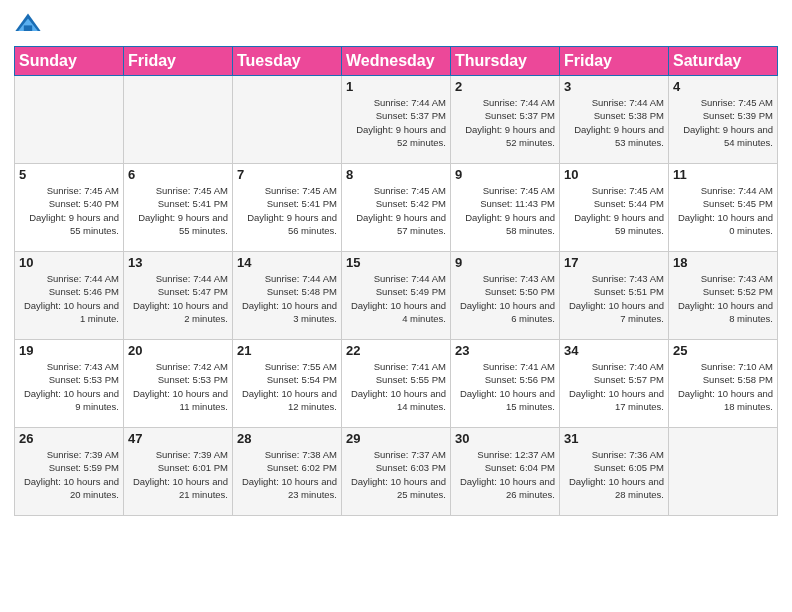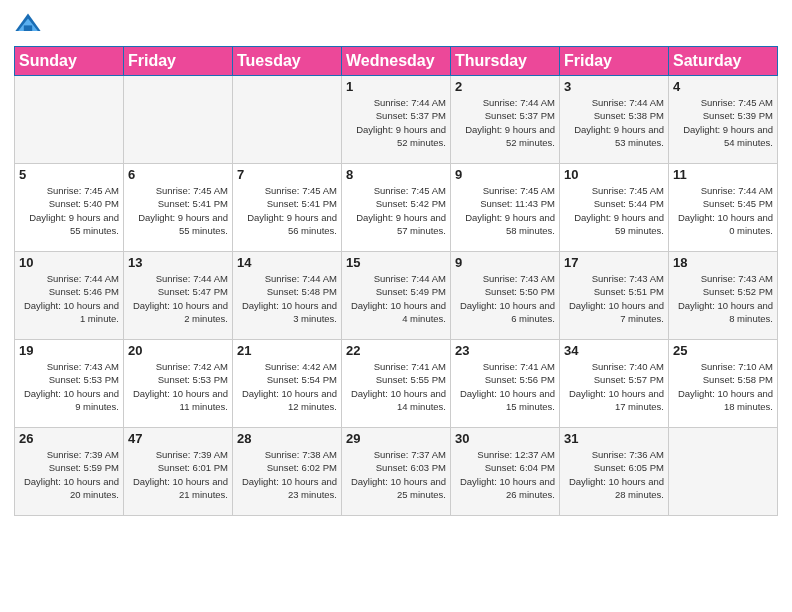--- a/index.html
+++ b/index.html
@@ -258,21 +258,21 @@
 Daylight: 10 hours and 9 minutes.</div>
           </td>
           <td>
             <span class="day-num">20</span>
             <div class="day-info">Sunrise: 7:42 AM
 Sunset: 5:53 PM
 Daylight: 10 hours and 11 minutes.</div>
           </td>
           <td>
             <span class="day-num">21</span>
-            <div class="day-info">Sunrise: 4:42 AM
+            <div class="day-info">Sunrise: 7:55 AM
 Sunset: 5:54 PM
 Daylight: 10 hours and 12 minutes.</div>
           </td>
           <td>
             <span class="day-num">22</span>
             <div class="day-info">Sunrise: 7:41 AM
 Sunset: 5:55 PM
 Daylight: 10 hours and 14 minutes.</div>
           </td>
           <td>

